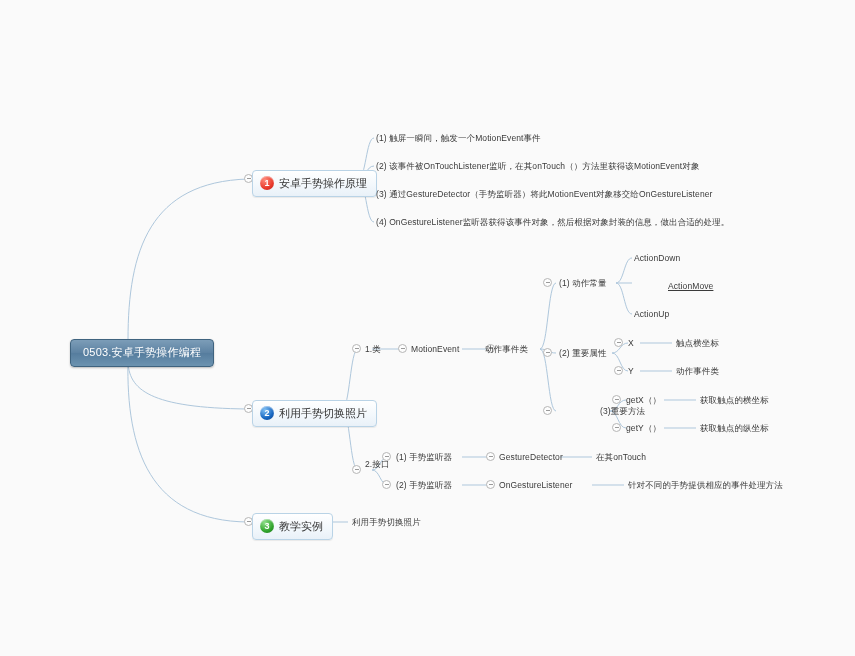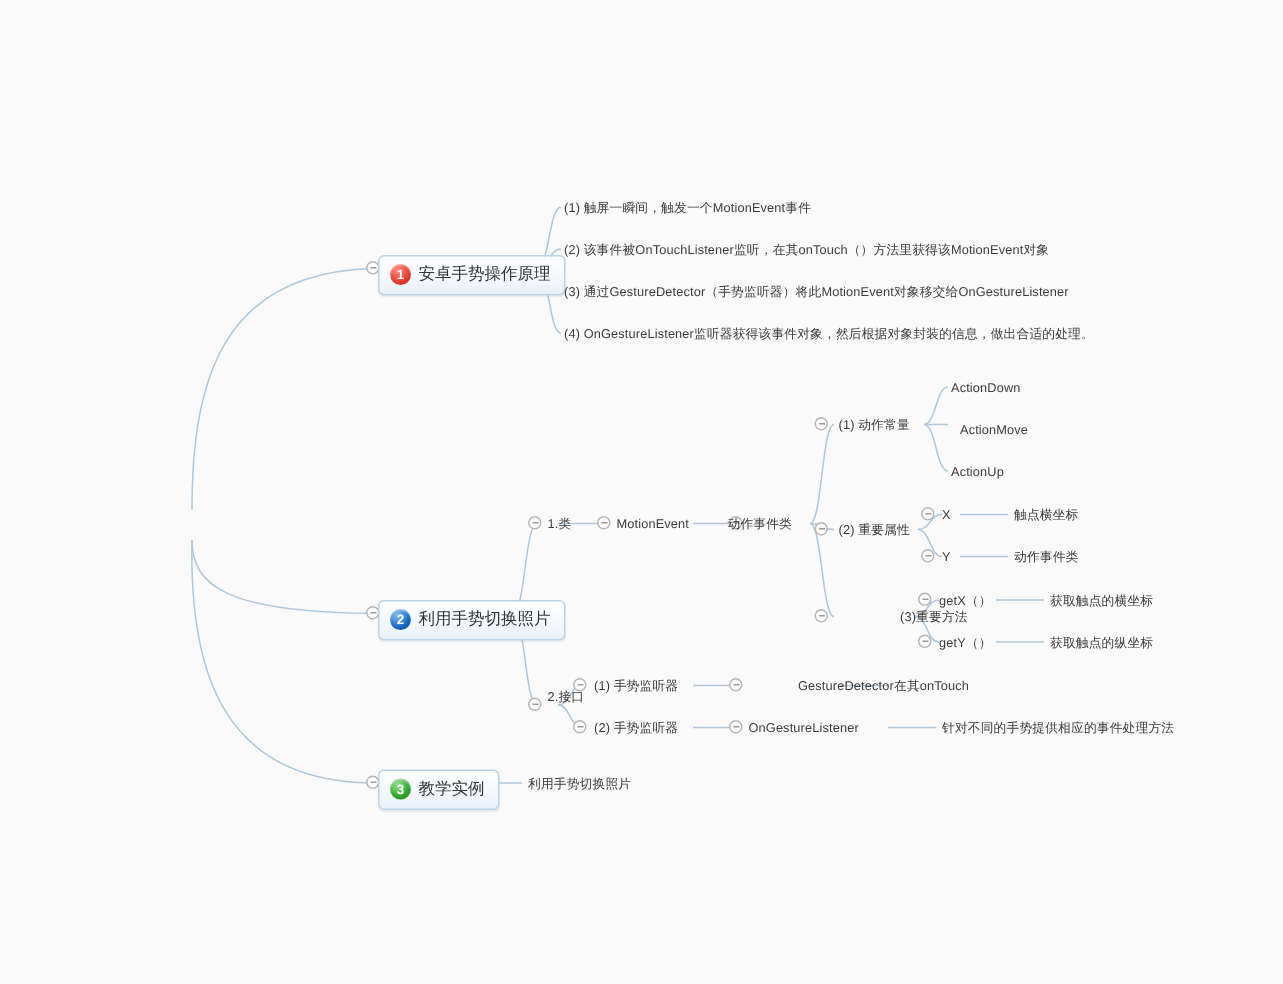--- a/index.html
+++ b/index.html
@@ -148,20 +148,21 @@
       <path d="M 372 470 C 380 470 380 485 388 485"></path>
       <path d="M 462 457 L 492 457"></path>
       <path d="M 462 485 L 492 485"></path>
       <path d="M 560 457 L 592 457"></path>
       <path d="M 592 485 L 624 485"></path>
 
       <path d="M 320 522 L 348 522"></path>
     </g>
   </svg>
 
+  <div class="node root" style="left:70px; top:339px;">0503.安卓手势操作编程</div>
 
   <div class="toggle" style="left:244px; top:174px;"></div>
   <div class="node branch" style="left:252px; top:170px;">
     <span class="badge red">1</span>
     <span>安卓手势操作原理</span>
   </div>
 
   <div class="node leaf" style="left:376px; top:134px;">(1) 触屏一瞬间，触发一个MotionEvent事件</div>
   <div class="node leaf" style="left:376px; top:162px;">(2) 该事件被OnTouchListener监听，在其onTouch（）方法里获得该MotionEvent对象</div>
   <div class="node leaf" style="left:376px; top:190px;">(3) 通过GestureDetector（手势监听器）将此MotionEvent对象移交给OnGestureListener</div>
@@ -178,21 +179,21 @@
 
   <div class="toggle" style="left:398px; top:344px;"></div>
   <div class="node leaf mid" style="left:411px; top:345px;">MotionEvent</div>
 
   <div class="toggle" style="left:486px; top:344px;"></div>
   <div class="node leaf mid" style="left:485px; top:345px;">动作事件类</div>
 
   <div class="toggle" style="left:543px; top:278px;"></div>
   <div class="node leaf mid" style="left:559px; top:279px;">(1) 动作常量</div>
   <div class="node leaf mid" style="left:634px; top:254px;">ActionDown</div>
-  <div class="node leaf mid" style="left:640px; top:282px;">ActionMove</div>
+  <div class="node leaf mid" style="left:668px; top:282px;text-decoration:underline;">ActionMove</div>
   <div class="node leaf mid" style="left:634px; top:310px;">ActionUp</div>
 
   <div class="toggle" style="left:543px; top:348px;"></div>
   <div class="node leaf mid" style="left:559px; top:349px;">(2) 重要属性</div>
 
   <div class="toggle" style="left:614px; top:338px;"></div>
   <div class="node leaf mid" style="left:628px; top:339px;">X</div>
   <div class="node leaf mid" style="left:676px; top:339px;">触点横坐标</div>
 
   <div class="toggle" style="left:614px; top:366px;"></div>
@@ -209,21 +210,21 @@
   <div class="toggle" style="left:612px; top:423px;"></div>
   <div class="node leaf mid" style="left:626px; top:424px;">getY（）</div>
   <div class="node leaf mid" style="left:700px; top:424px;">获取触点的纵坐标</div>
 
   <div class="toggle" style="left:352px; top:465px;"></div>
   <div class="node leaf mid" style="left:365px; top:460px;">2.接口</div>
 
   <div class="toggle" style="left:382px; top:452px;"></div>
   <div class="node leaf mid" style="left:396px; top:453px;">(1) 手势监听器</div>
   <div class="toggle" style="left:486px; top:452px;"></div>
-  <div class="node leaf mid" style="left:499px; top:453px;margin-left:33px;">GestureDetector</div>
+  <div class="node leaf mid" style="left:499px; top:453px;">GestureDetector</div>
   <div class="node leaf mid" style="left:596px; top:453px;">在其onTouch</div>
 
   <div class="toggle" style="left:382px; top:480px;"></div>
   <div class="node leaf mid" style="left:396px; top:481px;">(2) 手势监听器</div>
   <div class="toggle" style="left:486px; top:480px;"></div>
   <div class="node leaf mid" style="left:499px; top:481px;">OnGestureListener</div>
   <div class="node leaf mid" style="left:628px; top:481px;">针对不同的手势提供相应的事件处理方法</div>
 
   <div class="toggle" style="left:244px; top:517px;"></div>
   <div class="node branch" style="left:252px; top:513px;">

